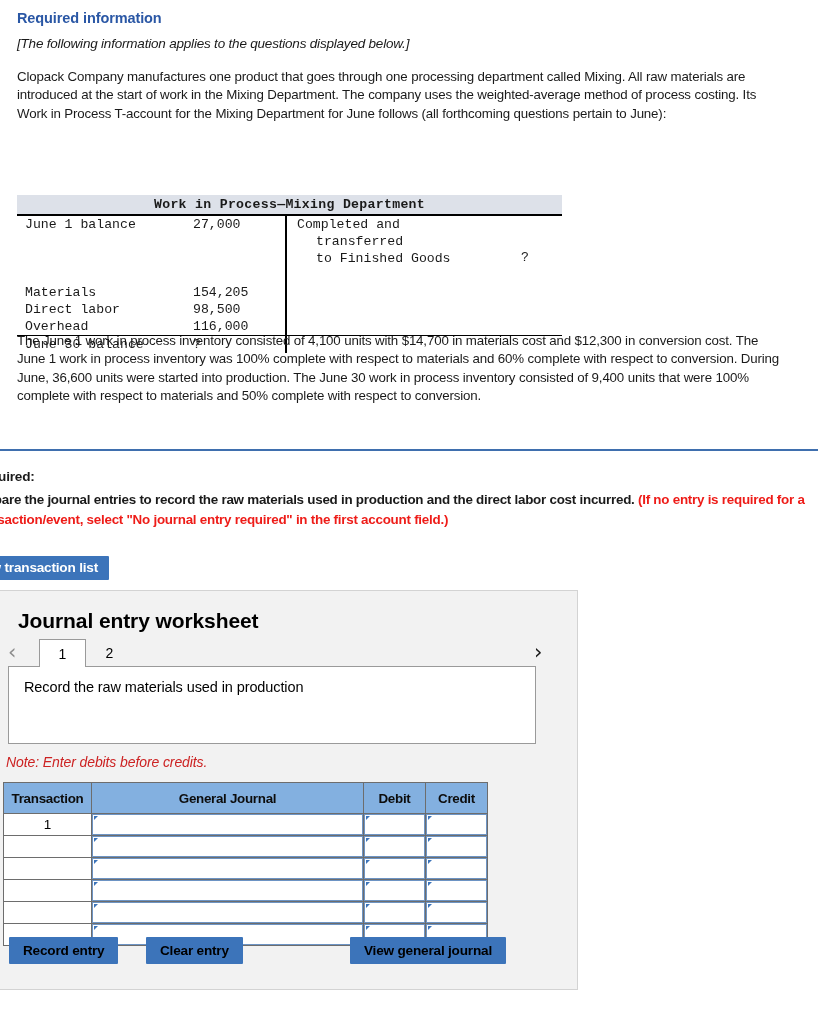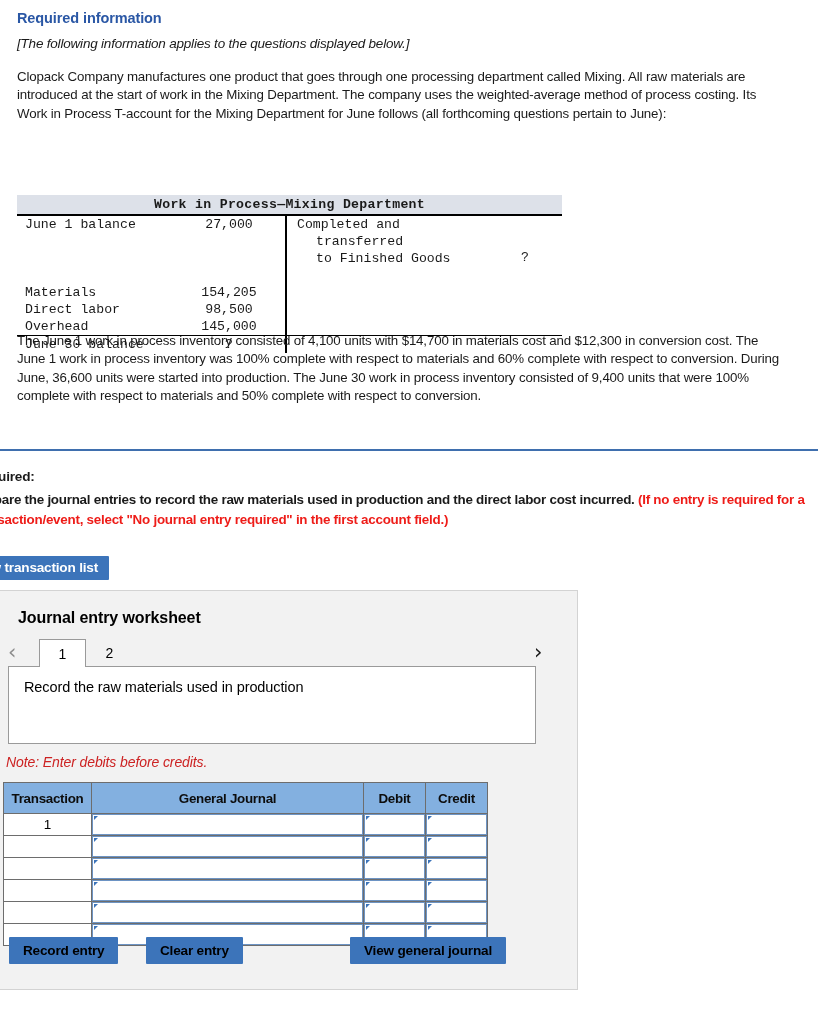--- a/index.html
+++ b/index.html
@@ -46,21 +46,21 @@
     letter-spacing: 0.3px;
     border-bottom: 2px solid #000;
   }
   .ta-body { display: flex; position: relative; }
   .ta-left {
     width: 270px; border-right: 2px solid #000; position: relative;
   }
   .ta-right { flex: 1; position: relative; padding-left: 10px; }
   .ta-row { display: flex; line-height: 17px; white-space: pre; }
   .ta-label { flex: 1; padding-left: 8px; }
-  .ta-amt { text-align: center; padding-right: 20px; min-width: 92px; }
+  .ta-amt { text-align: left; padding-right: 20px; min-width: 92px; }
   .ta-spacer { height: 17px; }
   .ta-foot { position: relative; display: flex; }
   .ta-foot-left {
     width: 270px; border-right: 2px solid #000; border-top: 1.6px solid #000;
   }
   .ta-foot-right { flex: 1; border-top: 1.6px solid #000; }
   .ta-right-line { white-space: pre; line-height: 17px; }
   .ta-right-line.indent { padding-left: 19px; }
   .ta-right-q { position: absolute; left: 234px; }
 
@@ -98,21 +98,21 @@
 
   
   .panel {
     position: absolute; left: -3px; top: 590px;
     width: 581px; height: 400px;
     background: #f2f2f2;
     border: 1px solid #d3d3d3;
   }
   .panel-title {
     position: absolute; left: 20px; top: 18px;
-    font-size: 16px; font-weight: bold; color: #000;
+    font-size: 21px; font-weight: bold; color: #000;
     letter-spacing: -0.1px;
   }
 
   
   .tabs-row {
     position: absolute; left: 0; top: 48px; width: 581px; height: 28px;
   }
   .chev {
     position: absolute; font-size: 21px; color: #8d8d8d;
     font-family: "DejaVu Sans", sans-serif;
@@ -225,21 +225,21 @@
         <div class="ta-row">
           <span class="ta-label">Materials</span>
           <span class="ta-amt">154,205</span>
         </div>
         <div class="ta-row">
           <span class="ta-label">Direct labor</span>
           <span class="ta-amt">98,500</span>
         </div>
         <div class="ta-row">
           <span class="ta-label">Overhead</span>
-          <span class="ta-amt">145,000</span>
+          <span class="ta-amt">116,000</span>
         </div>
       </div>
 
       <div class="ta-right">
         <div class="ta-right-line">Completed and</div>
         <div class="ta-right-line indent">transferred</div>
         <div class="ta-right-line indent">to Finished Goods</div>
         <div class="ta-right-q" style="top:34px;">?</div>
       </div>
     </div>

